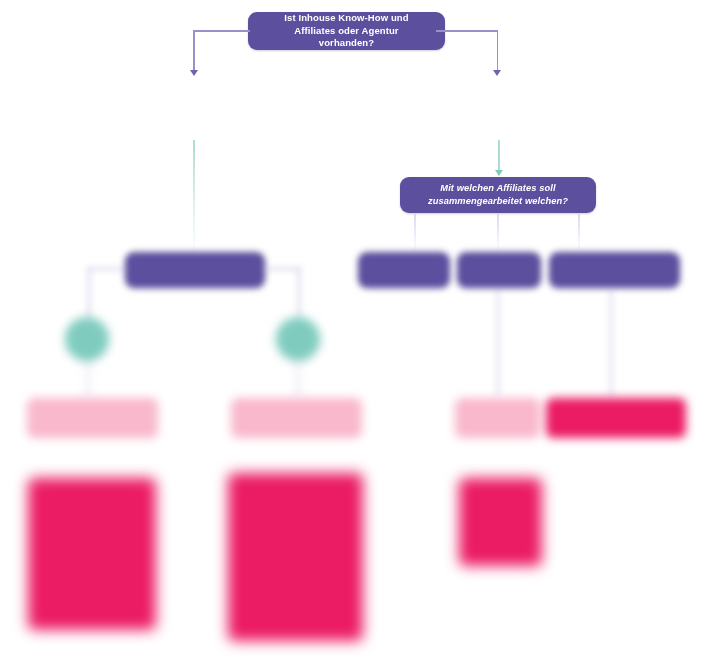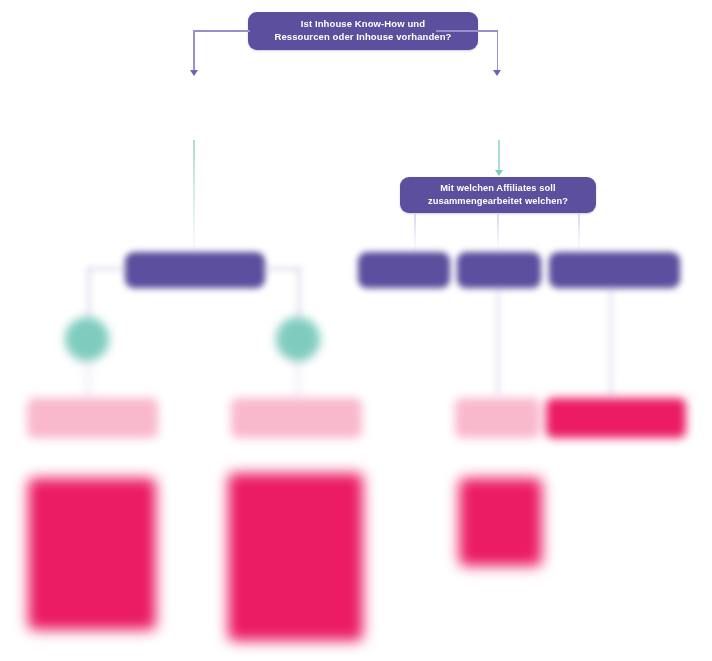--- a/index.html
+++ b/index.html
@@ -77,43 +77,43 @@
   .fadeline{
     -webkit-mask-image:linear-gradient(to bottom,rgba(0,0,0,1) 0%,rgba(0,0,0,.25) 70%,rgba(0,0,0,0) 100%);
     mask-image:linear-gradient(to bottom,rgba(0,0,0,1) 0%,rgba(0,0,0,.25) 70%,rgba(0,0,0,0) 100%);
   }
 </style>
 </head>
 <body>
 
 <div id="stage">
 
-  <div class="node qbox" style="left:248px;top:12px;width:230px;height:38px;font-size:9.5px;padding:0 26px;">
+  <div class="node qbox" style="left:248px;top:12px;width:197px;height:38px;font-size:9.5px;padding:0 26px;">
     <div>
       <span>Ist Inhouse Know-How und</span><br>
-      <span>Ressourcen oder Inhouse vorhanden?</span>
+      <span>Affiliates oder Agentur vorhanden?</span>
     </div>
   </div>
 
   <div class="lineH" style="left:193px;top:30px;width:57px;height:1.6px;"></div>
   <div class="lineV" style="left:193px;top:30px;width:1.6px;height:42px;"></div>
   <div class="arrow" style="left:189.5px;top:70px;"></div>
 
   <div class="lineH" style="left:436px;top:30px;width:62px;height:1.6px;"></div>
   <div class="lineV" style="left:496.6px;top:30px;width:1.6px;height:42px;"></div>
   <div class="arrow" style="left:493px;top:70px;"></div>
 
 
 
   <div class="lineV teal fadeline" style="left:193px;top:140px;width:1.8px;height:118px;"></div>
 
   <div class="lineV teal" style="left:498px;top:140px;width:1.8px;height:32px;"></div>
   <div class="arrow teal" style="left:494.5px;top:170px;"></div>
 
-  <div class="node qbox" style="left:400px;top:177px;width:196px;height:36px;font-size:9.3px;padding:0 8px;">
+  <div class="node qbox" style="left:400px;top:177px;width:196px;height:36px;font-size:9.3px;padding:0 8px;font-style:italic;">
     <div>
       <span>Mit welchen Affiliates soll</span><br>
       <span>zusammengearbeitet welchen?</span>
     </div>
   </div>
 
   <div class="lineV faint fadeline" style="left:414px;top:214px;width:1.5px;height:40px;opacity:.75;"></div>
   <div class="lineV faint fadeline" style="left:497px;top:214px;width:1.5px;height:40px;opacity:.75;"></div>
   <div class="lineV faint fadeline" style="left:578px;top:214px;width:1.5px;height:40px;opacity:.75;"></div>
 

